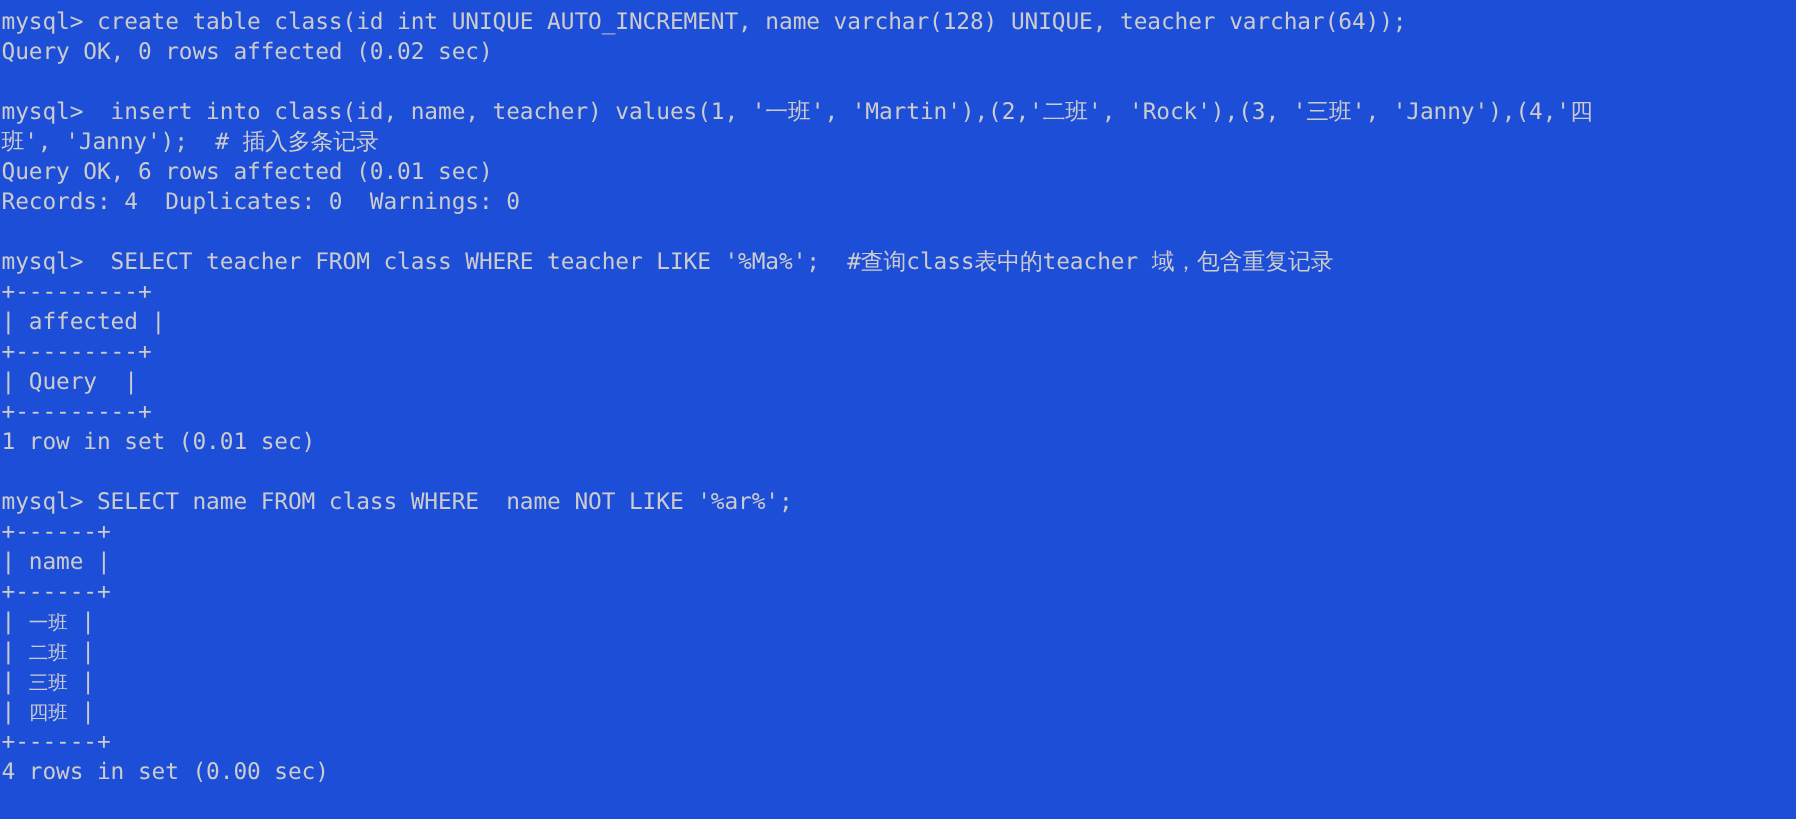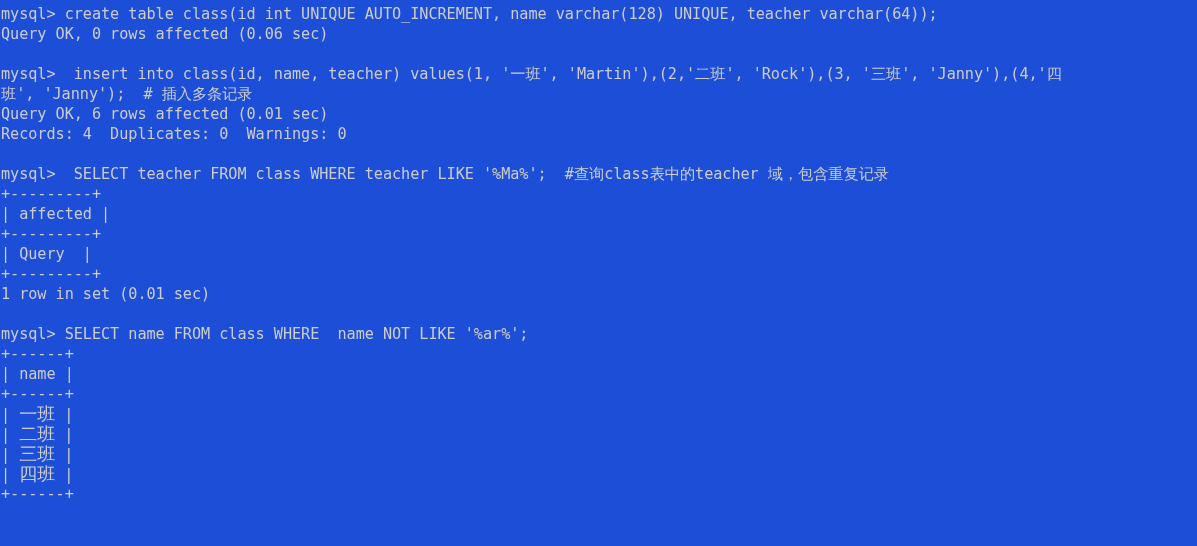--- a/index.html
+++ b/index.html
@@ -36,31 +36,31 @@
   }
   .tbl-cjk {
     white-space: pre;
     height: 20px;
     padding-left: 1px;
   }
   .tbl-cjk .pipe {
     font-family: "DejaVu Sans Mono", "Liberation Mono", monospace;
   }
   .tbl-cjk .val {
-    font-family: Liberation Serif, serif;
-    font-size: 18px;
+    font-family: Liberation Mono, monospace;
+    font-size: 13px;
   }
 </style>
 </head>
 <body>
 
 <div id="terminal">
 
   <div class="line">mysql&gt; create table class(id int UNIQUE AUTO_INCREMENT, name varchar(128) UNIQUE, teacher varchar(64));</div>
-  <div class="line">Query OK, 0 rows affected (0.06 sec)</div>
+  <div class="line">Query OK, 0 rows affected (0.02 sec)</div>
   <div class="blank"></div>
 
   <div class="line">mysql&gt;  insert into class(id, name, teacher) values(1, '一班', 'Martin'),(2,'二班', 'Rock'),(3, '三班', 'Janny'),(4,'四</div>
   <div class="line">班', 'Janny');  # 插入多条记录</div>
   <div class="line">Query OK, 6 rows affected (0.01 sec)</div>
   <div class="line">Records: 4  Duplicates: 0  Warnings: 0</div>
   <div class="blank"></div>
 
   <div class="line">mysql&gt;  SELECT teacher FROM class WHERE teacher LIKE '%Ma%';  #查询class表中的teacher 域，包含重复记录</div>
   <div class="tbl">+---------+</div>
@@ -75,14 +75,15 @@
   <div class="tbl">+------+</div>
   <div class="tbl">| name |</div>
   <div class="tbl">+------+</div>
 
   <div class="tbl-cjk"><span class="pipe">| </span><span class="val">一班</span><span class="pipe"> |</span></div>
   <div class="tbl-cjk"><span class="pipe">| </span><span class="val">二班</span><span class="pipe"> |</span></div>
   <div class="tbl-cjk"><span class="pipe">| </span><span class="val">三班</span><span class="pipe"> |</span></div>
   <div class="tbl-cjk"><span class="pipe">| </span><span class="val">四班</span><span class="pipe"> |</span></div>
 
   <div class="tbl">+------+</div>
+  <div class="line">4 rows in set (0.00 sec)</div>
 
 </div>
 
 </body></html>

